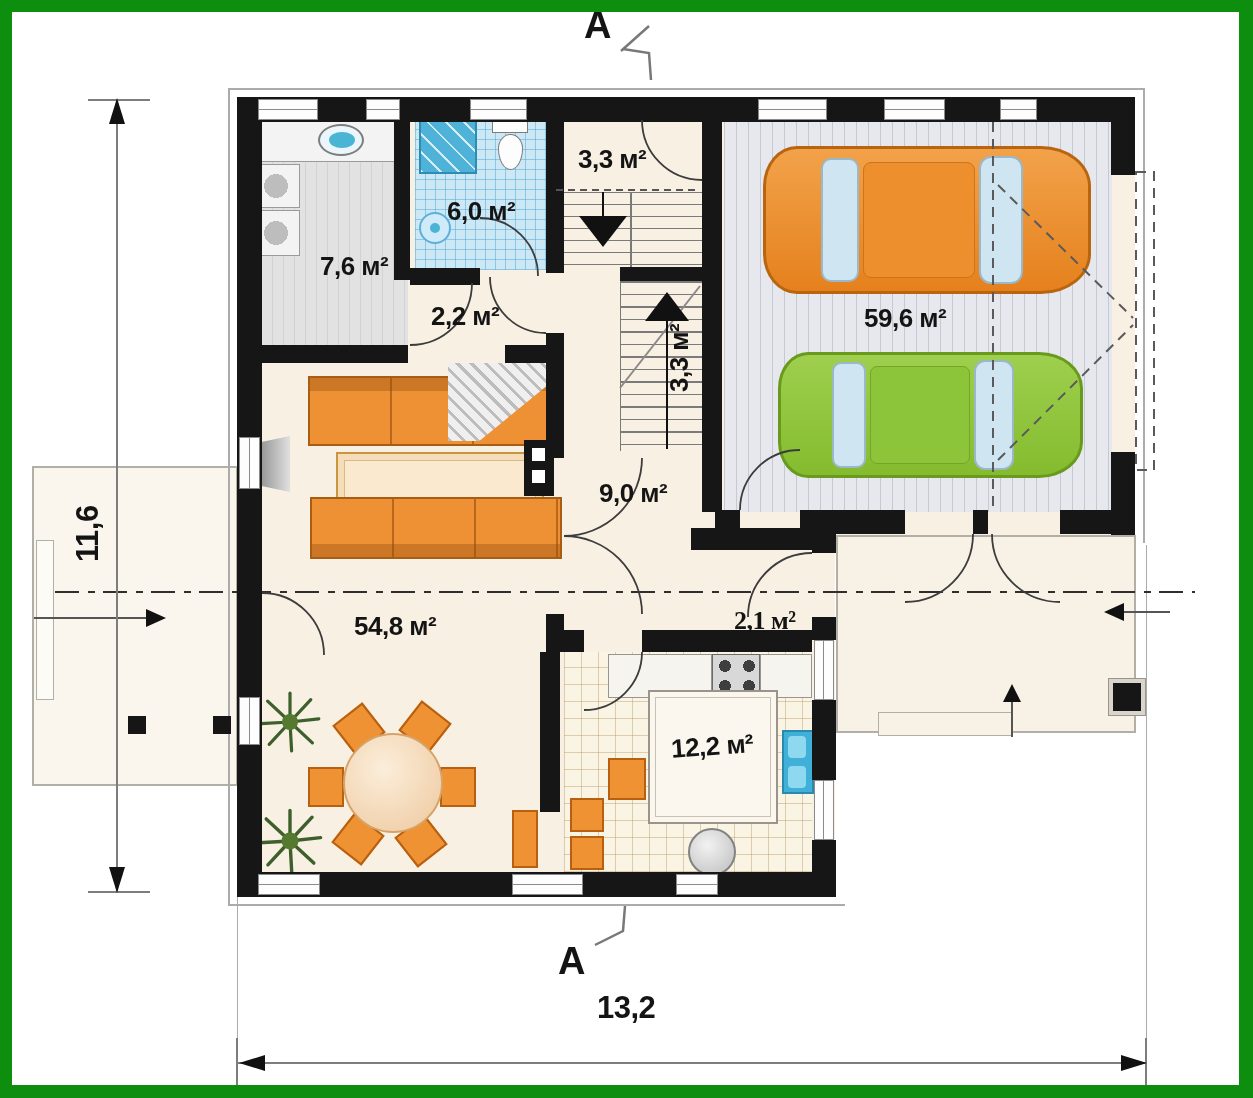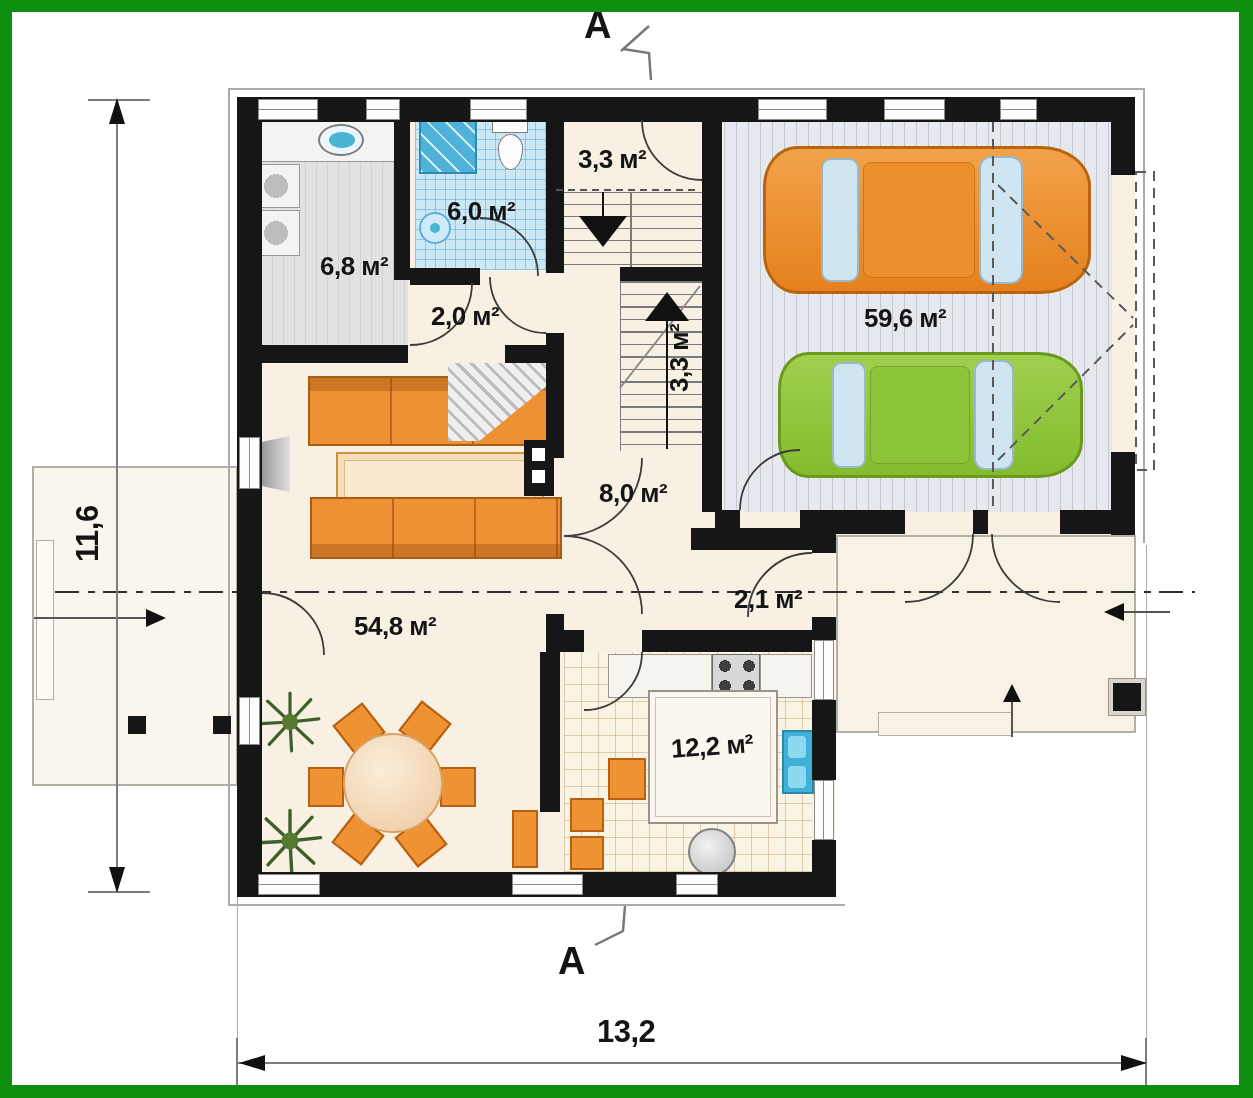--- a/index.html
+++ b/index.html
@@ -287,28 +287,28 @@
   <div class="dimline" style="left:237px;top:1062px;width:910px;height:2px;"></div>
   <div class="dimline" style="left:236px;top:1038px;width:2px;height:50px;"></div>
   <div class="dimline" style="left:1145px;top:1038px;width:2px;height:50px;"></div>
   <div class="tri" style="left:239px;top:1055px;border-top:8px solid transparent;border-bottom:8px solid transparent;border-right:26px solid #111;"></div>
   <div class="tri" style="left:1121px;top:1055px;border-top:8px solid transparent;border-bottom:8px solid transparent;border-left:26px solid #111;"></div>
   <div class="thin" style="left:237px;top:897px;width:1px;height:172px;"></div>
   <div class="thin" style="left:1146px;top:545px;width:1px;height:524px;"></div>
 
   <div class="lbl" style="left:578px;top:146px;">3,3 м²</div>
   <div class="lbl" style="left:447px;top:198px;z-index:16;">6,0 м²</div>
-  <div class="lbl" style="left:320px;top:253px;">6,8 м²</div>
-  <div class="lbl" style="left:431px;top:303px;">2,0 м²</div>
+  <div class="lbl" style="left:320px;top:253px;">7,6 м²</div>
+  <div class="lbl" style="left:431px;top:303px;">2,2 м²</div>
   <div class="lbl rot" style="left:666px;top:392px;">3,3 м²</div>
   <div class="lbl" style="left:864px;top:305px;">59,6 м²</div>
-  <div class="lbl" style="left:599px;top:480px;">8,0 м²</div>
-  <div class="lbl" style="left:734px;top:586px;">2,1 м²</div>
+  <div class="lbl" style="left:599px;top:480px;">9,0 м²</div>
+  <div class="lbl" style="left:734px;top:608px;font-family:Liberation Serif, serif;">2,1 м²</div>
   <div class="lbl" style="left:354px;top:613px;">54,8 м²</div>
   <div class="lbl" style="left:671px;top:733px;transform:rotate(-4deg);">12,2 м²</div>
 
   <div class="lbl dimlbl rot" style="left:72px;top:562px;z-index:21;">11,6</div>
-  <div class="lbl dimlbl" style="left:597px;top:1016px;z-index:21;">13,2</div>
+  <div class="lbl dimlbl" style="left:597px;top:992px;z-index:21;">13,2</div>
   <div class="lbl marker" style="left:584px;top:6px;z-index:21;">A</div>
   <div class="lbl marker" style="left:558px;top:942px;z-index:21;">A</div>
 
 
 </div>
 
 </body></html>

